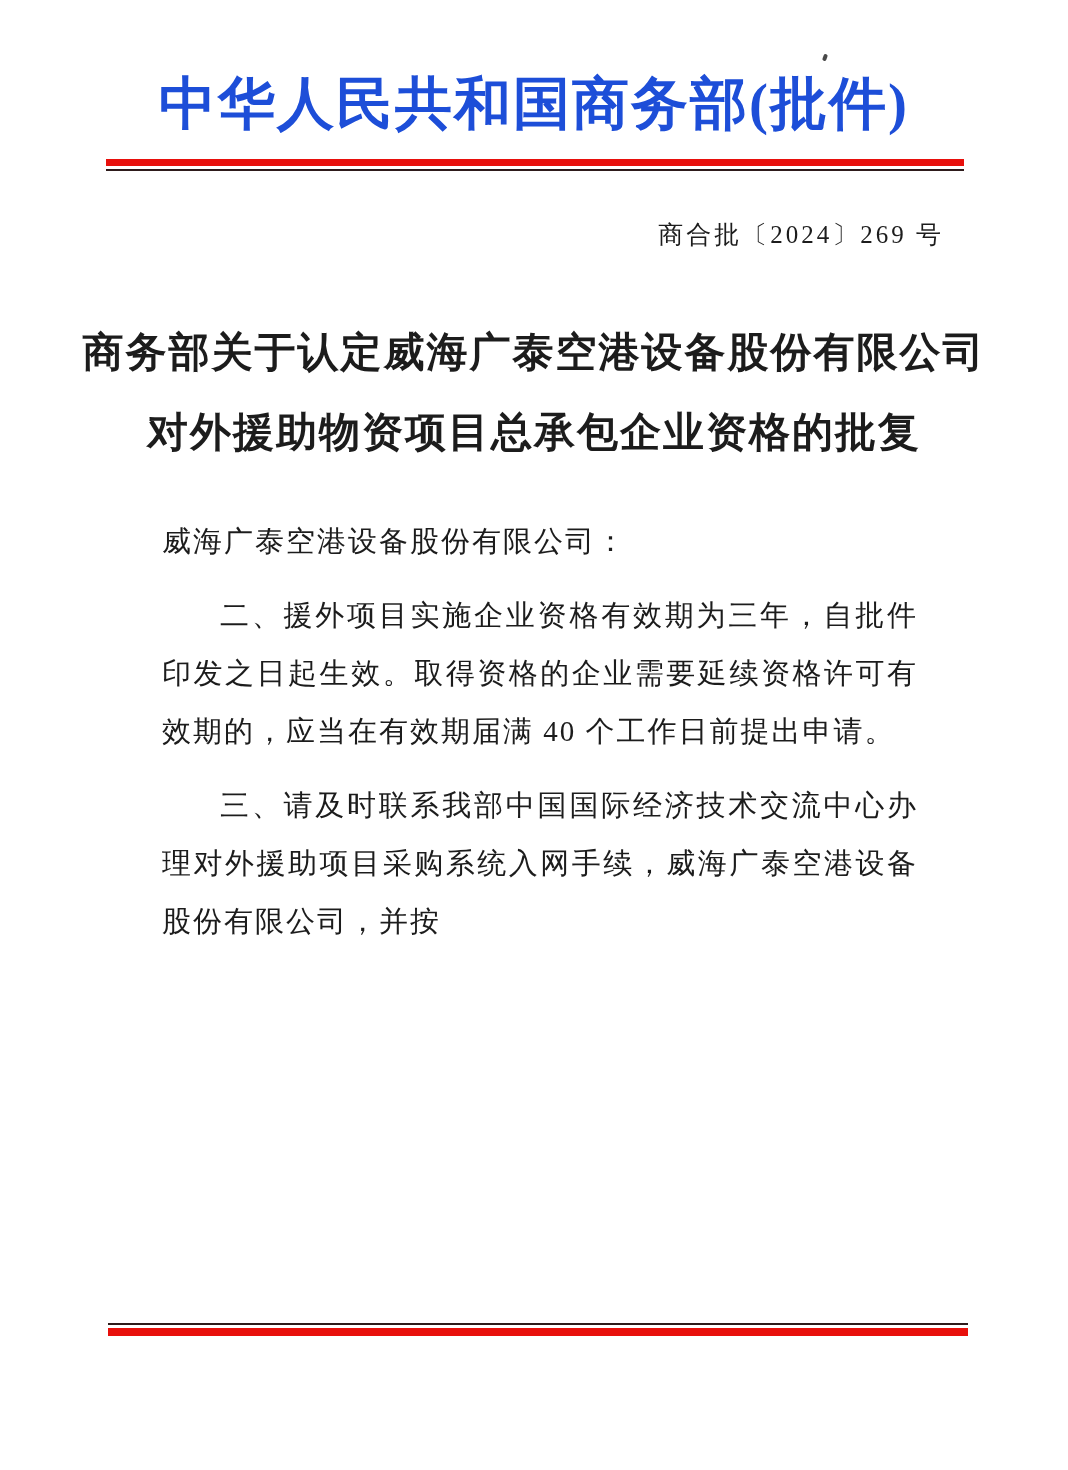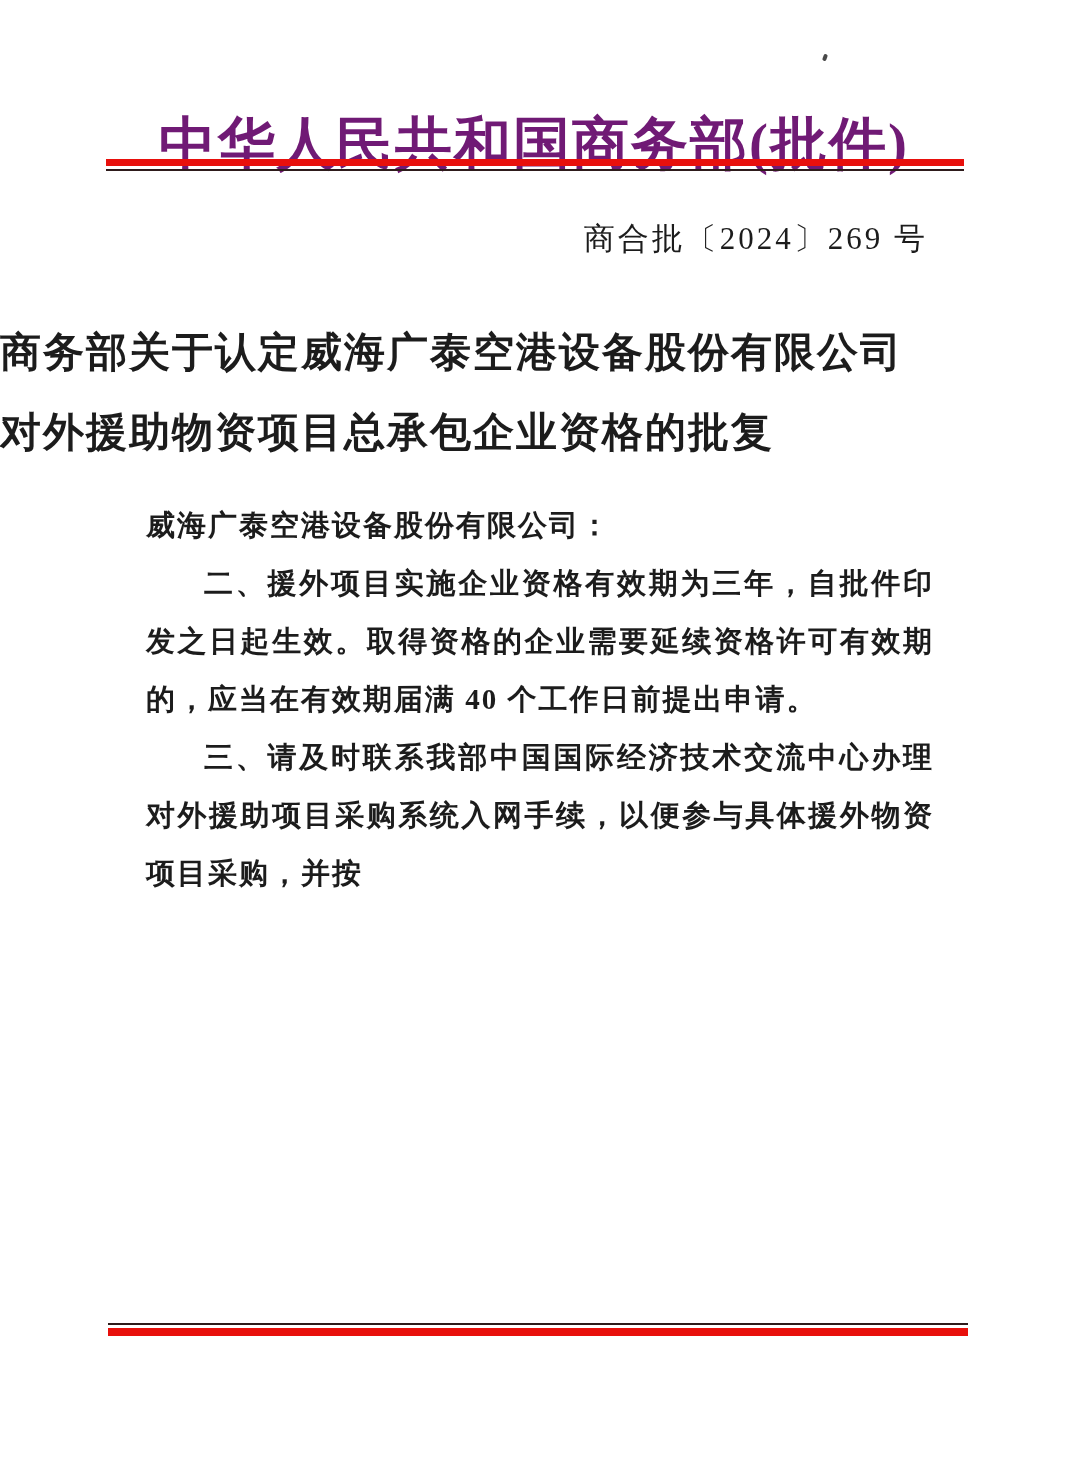--- a/index.html
+++ b/index.html
@@ -52,52 +52,52 @@
     height: 2px;
   }
   .rule-bottom .bar-red {
     height: 8px;
     margin-top: 3px;
   }
   
   .doc-number {
     position: absolute;
     top: 218px;
-    right: 140px;
-    font-size: 31px;
+    right: 124px;
+    font-size: 25px;
     letter-spacing: 3px;
     white-space: nowrap;
   }
   
   .doc-title {
     position: absolute;
     top: 312px;
     left: 0;
     right: 0;
+    text-align: center;
     font-weight: bold;
     font-size: 41px;
     line-height: 80px;
     letter-spacing: 2px;
   }
   
   .body-text {
     position: absolute;
     top: 496px;
     left: 146px;
     width: 788px;
     font-size: 29px;
     line-height: 58px;
     letter-spacing: 2px;
     text-align: justify;
     text-justify: inter-character;
   }
   .body-text p {
-    margin: 0;
+    margin: 16px;
     padding: 0;
-    font-weight: bold;
   }
   .body-text p.indent {
     text-indent: 2em;
   }
   
   .speck {
     position: absolute;
     top: 54px;
     left: 823px;
     width: 4px;
@@ -107,38 +107,38 @@
     transform: rotate(22deg);
   }
 </style>
 </head>
 <body>
 
 <div class="page">
 
   <div class="speck"></div>
 
-  <div class="header-title" style="color: #701a75; margin-top: 40px;">中华人民共和国商务部(批件)</div>
+  <div class="header-title" style="color: #1d4ed8;">中华人民共和国商务部(批件)</div>
 
   <div class="rule-top">
     <div class="bar-red" style="background: rgb(232, 16, 12);"></div>
     <div class="bar-dark" style="background: rgb(46, 27, 27);"></div>
   </div>
 
   <div class="doc-number">商合批〔2024〕269 号</div>
 
   <div class="doc-title">
     <div>商务部关于认定威海广泰空港设备股份有限公司</div>
     <div>对外援助物资项目总承包企业资格的批复</div>
   </div>
 
   <div class="body-text">
     <p>威海广泰空港设备股份有限公司：</p>
     <p class="indent">二、援外项目实施企业资格有效期为三年，自批件印发之日起生效。取得资格的企业需要延续资格许可有效期的，应当在有效期届满 40 个工作日前提出申请。</p>
-    <p class="indent">三、请及时联系我部中国国际经济技术交流中心办理对外援助项目采购系统入网手续，以便参与具体援外物资项目采购，并按</p>
+    <p class="indent">三、请及时联系我部中国国际经济技术交流中心办理对外援助项目采购系统入网手续，威海广泰空港设备股份有限公司，并按</p>
   </div>
 
   <div class="rule-bottom">
     <div class="bar-dark" style="background: rgb(46, 27, 27);"></div>
     <div class="bar-red" style="background: rgb(232, 16, 12);"></div>
   </div>
 
 </div>
 
 </body></html>

